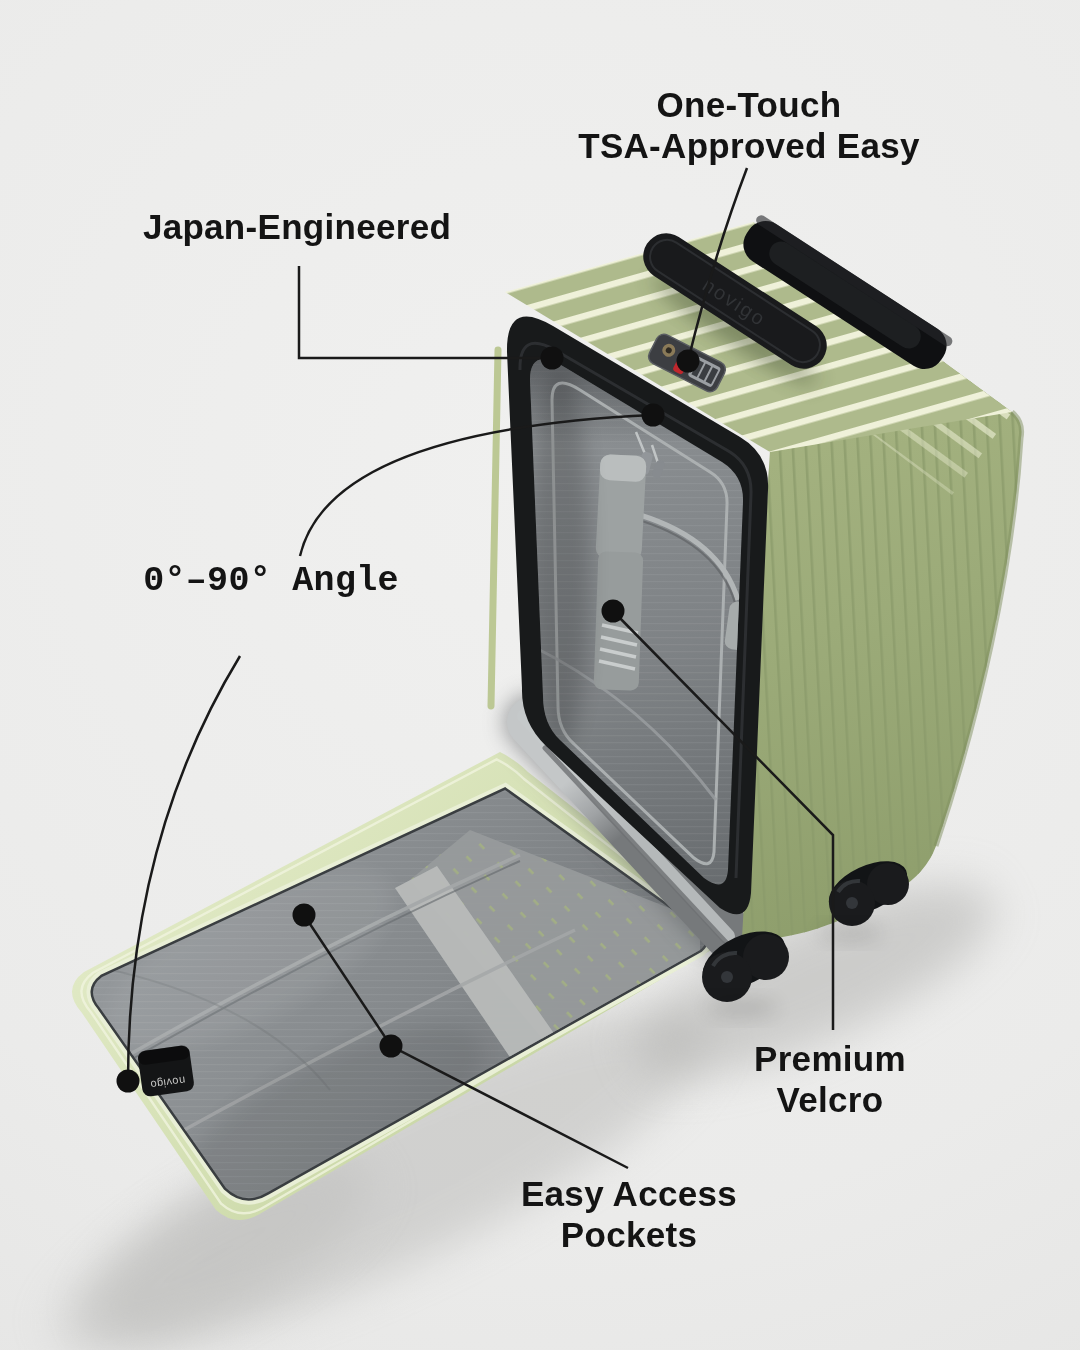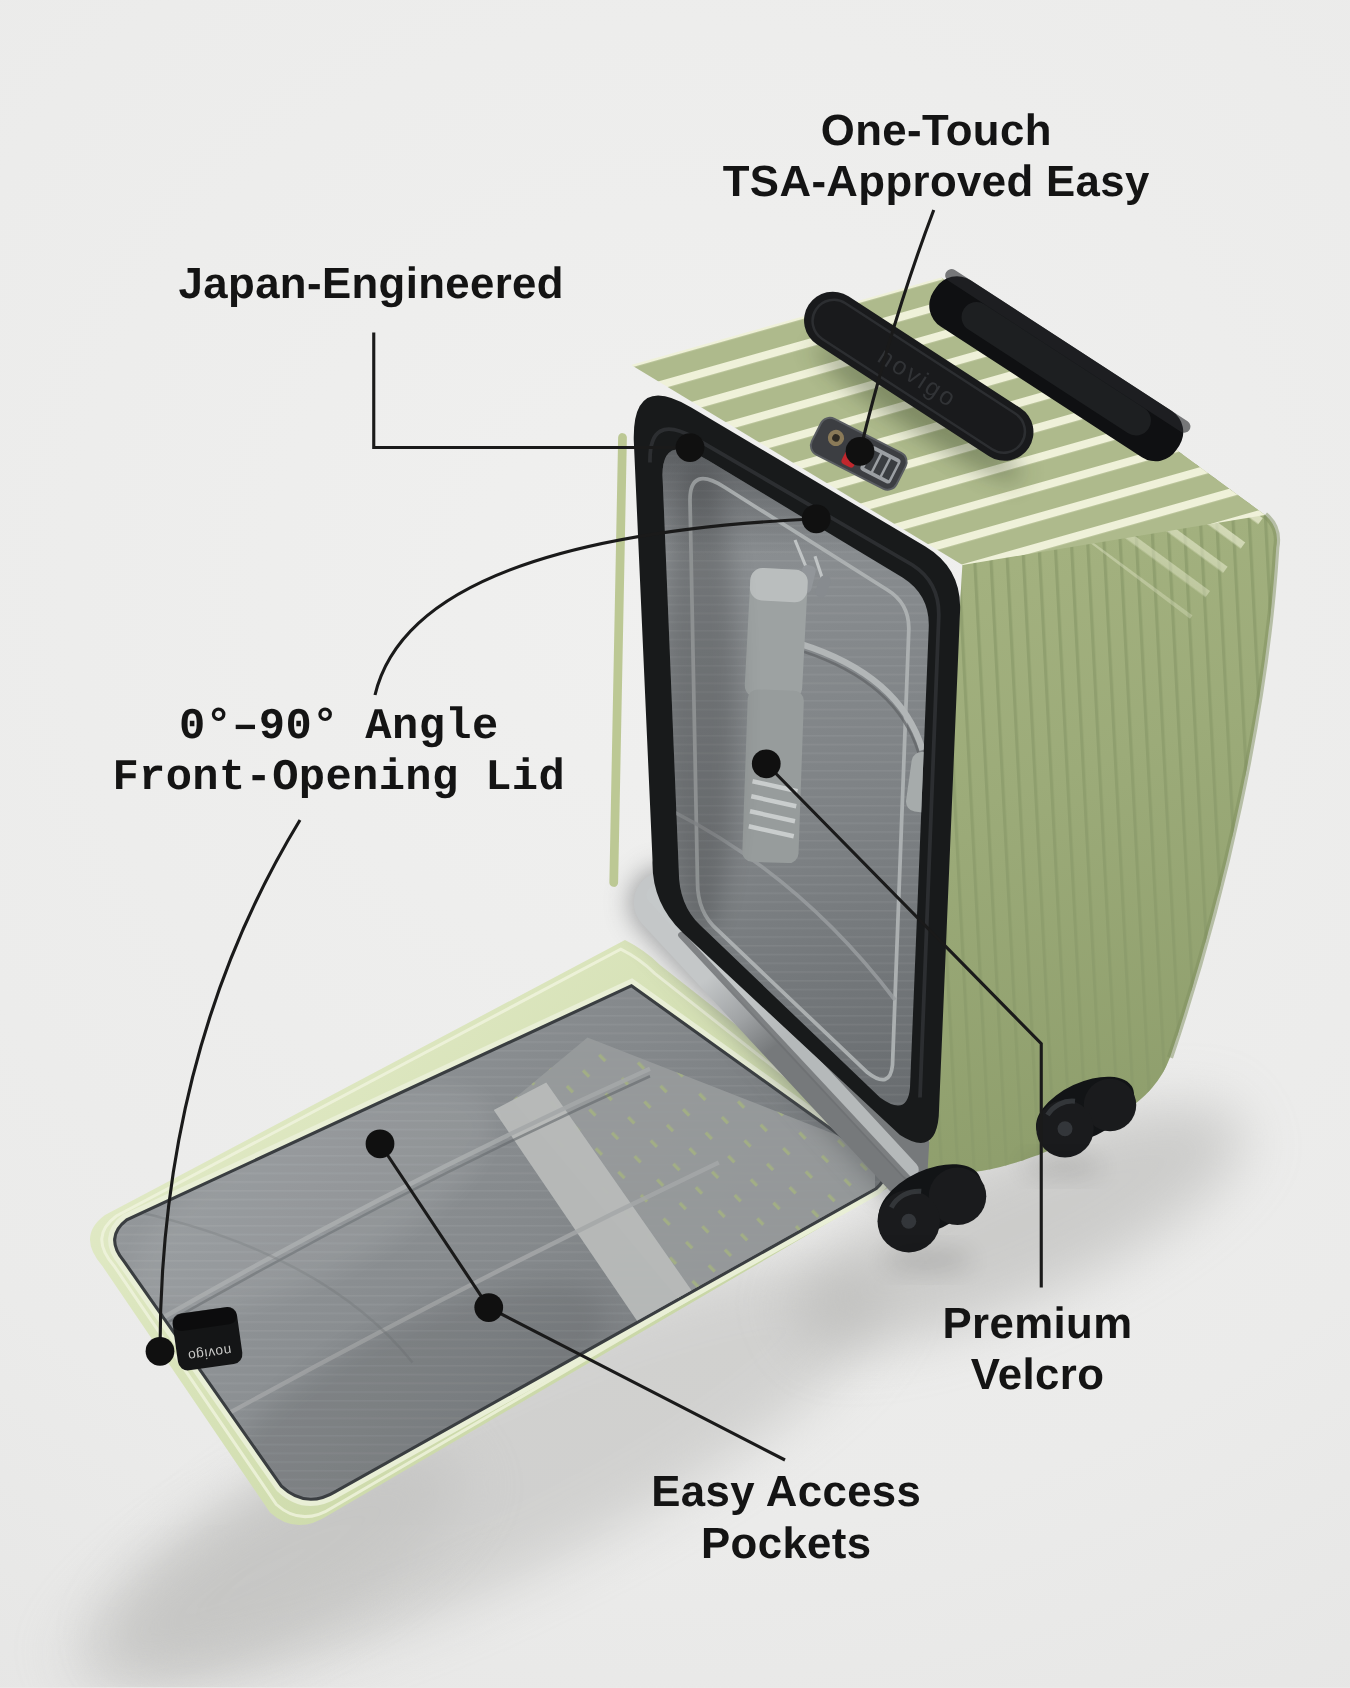--- a/index.html
+++ b/index.html
@@ -251,21 +251,20 @@
 
 <div class="label" style="left:549px;top:84px;width:400px;">
   <div>One-Touch</div>
   <div>TSA-Approved Easy</div>
 </div>
 <div class="label" style="left:97px;top:178px;width:400px;margin-top:28px;">
   <div>Japan-Engineered</div>
 </div>
 <div class="label" style="left:71px;top:561px;width:400px;font-family:Liberation Mono, monospace;">
   <div>0°–90° Angle</div>
-  <div>Front-Opening Lid</div>
 </div>
 <div class="label" style="left:479px;top:1173px;width:300px;">
   <div>Easy Access</div>
   <div>Pockets</div>
 </div>
 <div class="label" style="left:680px;top:1038px;width:300px;">
   <div>Premium</div>
   <div>Velcro</div>
 </div>
 

